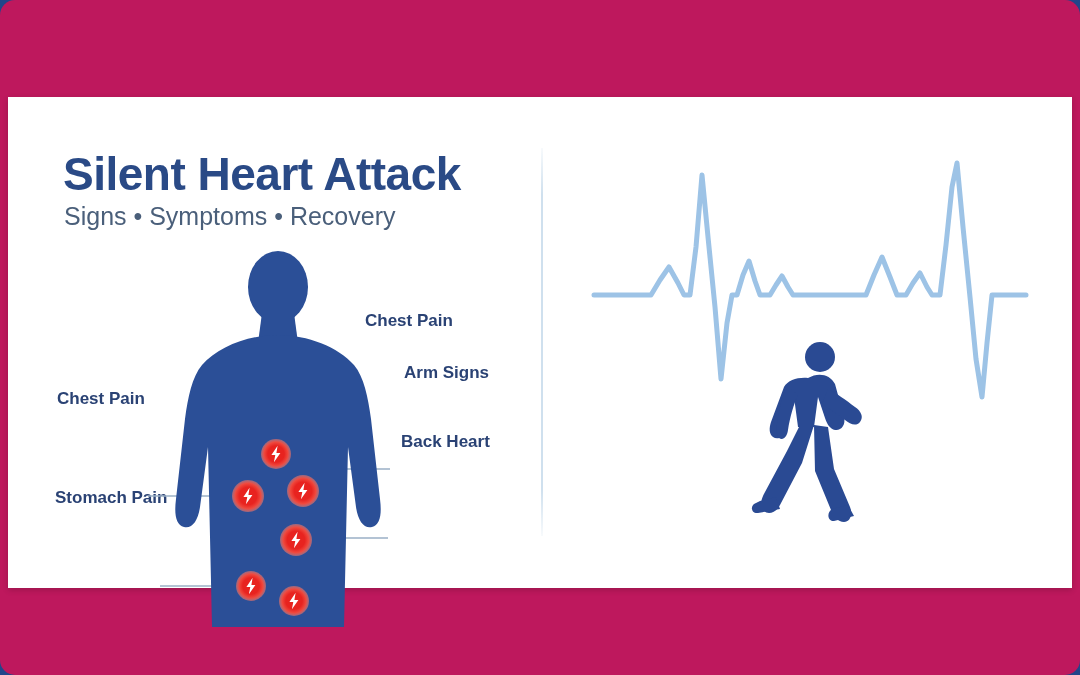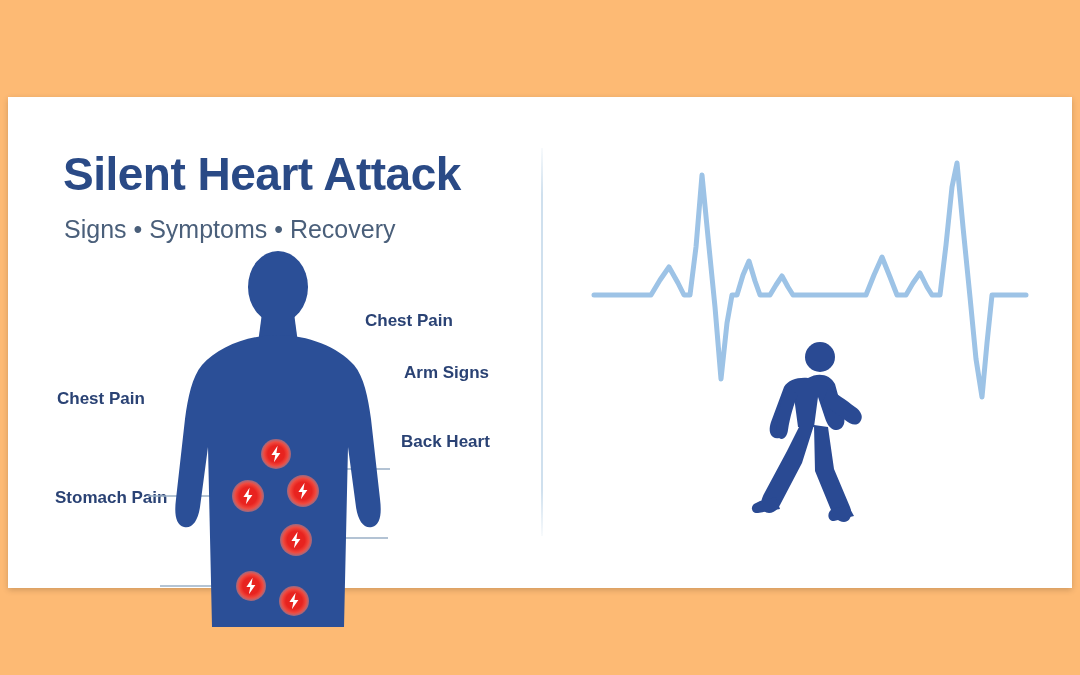--- a/index.html
+++ b/index.html
@@ -4,23 +4,24 @@
 <style>
   html, body {
     margin: 0;
     padding: 0;
     background: #21468a;
   }
   #stage {
     position: relative;
     width: 1080px;
     height: 675px;
-    background: #fdba74;
+    background: #be185d;
     overflow: hidden;
     font-family: "Liberation Sans", sans-serif;
+    border-radius: 15px;
   }
   #card {
     position: absolute;
     left: 8px;
     top: 97px;
     width: 1064px;
     height: 491px;
     background: #ffffff;
     box-shadow: 0 2px 6px rgba(0,0,0,0.18);
   }
@@ -30,21 +31,21 @@
     top: 50px;
     font-size: 46px;
     font-weight: bold;
     color: #2a4a86;
     letter-spacing: -0.5px;
     white-space: nowrap;
   }
   .subtitle {
     position: absolute;
     left: 56px;
-    top: 118px;
+    top: 105px;
     font-size: 25px;
     font-weight: normal;
     color: #4a5f7a;
     white-space: nowrap;
   }
   .divider {
     position: absolute;
     left: 533px;
     top: 51px;
     width: 2px;

